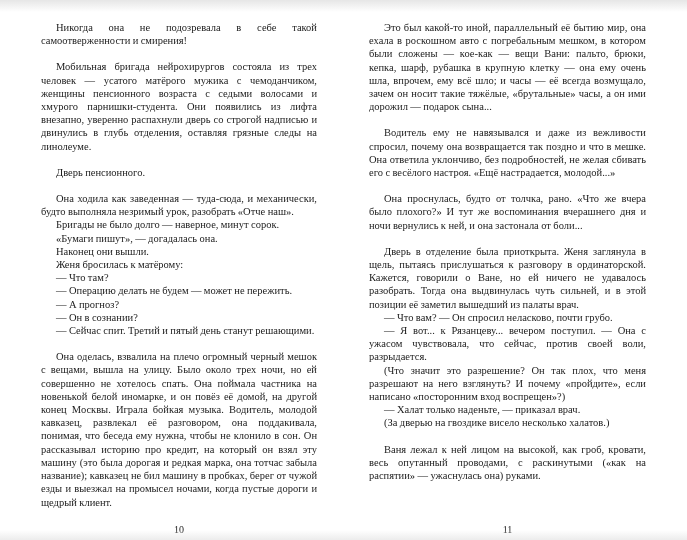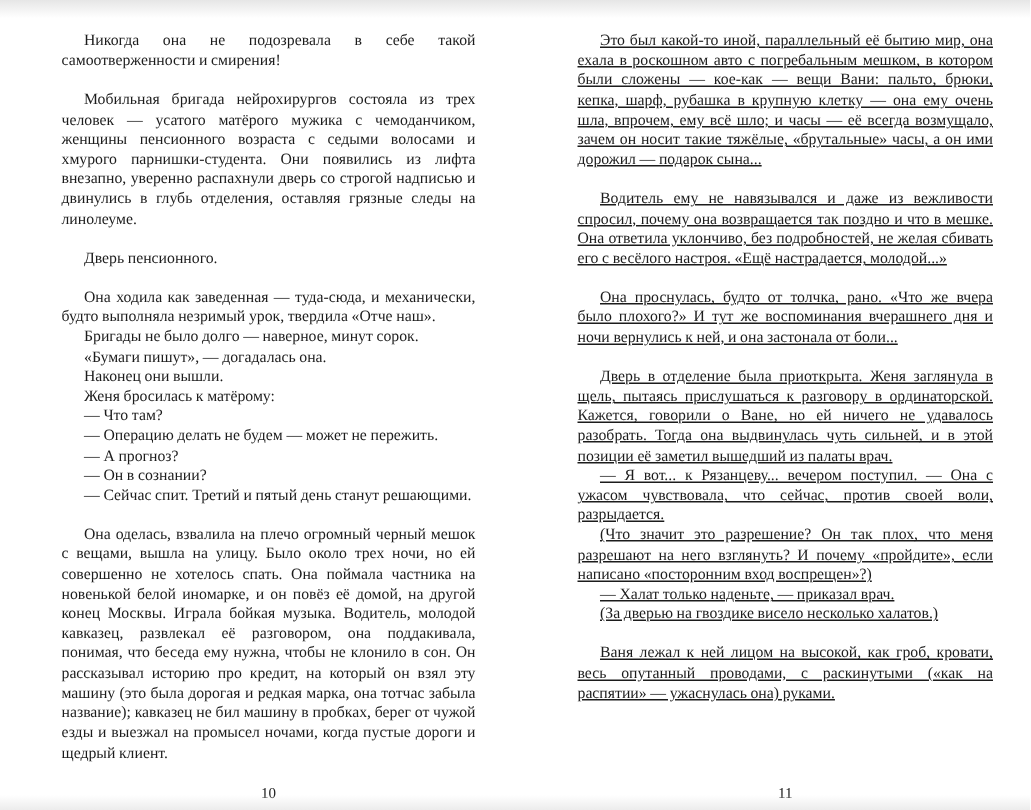--- a/index.html
+++ b/index.html
@@ -31,21 +31,21 @@
     height: 10px;
     background: linear-gradient(rgba(255,255,255,0), #ececec);
     pointer-events: none;
   }
   .page {
     position: absolute;
     top: 21px;
     height: 519px;
   }
   #page-left  { left: 41px;  width: 276px; }
-  #page-right { left: 385px; width: 277px; text-decoration: underline; }
+  #page-right { left: 369px; width: 277px; }
 
   .page-text { width: 100%; }
 
   .section { margin: 0 0 13px 0; }
   .section:last-child { margin-bottom: 0; }
 
   .para {
     margin: 0;
     font-size: 10.5px;
     line-height: 13.2px;
@@ -72,21 +72,21 @@
       <div class="section">
         <p class="para">Никогда она не подозревала в себе такой самоотверженности и смирения!</p>
       </div>
       <div class="section">
         <p class="para">Мобильная бригада нейрохирургов состояла из трех человек — усатого матёрого мужика с чемоданчиком, женщины пенсионного возраста с седыми волосами и хмурого парнишки-студента. Они появились из лифта внезапно, уверенно распахнули дверь со строгой надписью и двинулись в глубь отделения, оставляя грязные следы на линолеуме.</p>
       </div>
       <div class="section">
         <p class="para">Дверь пенсионного.</p>
       </div>
       <div class="section">
-        <p class="para">Она ходила как заведенная — туда-сюда, и механически, будто выполняла незримый урок, твердила «Отче наш».</p>
+        <p class="para">Она ходила как заведенная — туда-сюда, и механически, будто выполняла незримый урок, разобрать «Отче наш».</p>
         <p class="para">Бригады не было долго — наверное, минут сорок.</p>
         <p class="para">«Бумаги пишут», — догадалась она.</p>
         <p class="para">Наконец они вышли.</p>
         <p class="para">Женя бросилась к матёрому:</p>
         <p class="para">— Что там?</p>
         <p class="para">— Операцию делать не будем — может не пережить.</p>
         <p class="para">— А прогноз?</p>
         <p class="para">— Он в сознании?</p>
         <p class="para">— Сейчас спит. Третий и пятый день станут решающими.</p>
       </div>
@@ -103,20 +103,21 @@
         <p class="para">Это был какой-то иной, параллельный её бытию мир, она ехала в роскошном авто с погребальным мешком, в котором были сложены — кое-как — вещи Вани: пальто, брюки, кепка, шарф, рубашка в крупную клетку — она ему очень шла, впрочем, ему всё шло; и часы — её всегда возмущало, зачем он носит такие тяжёлые, «брутальные» часы, а он ими дорожил — подарок сына...</p>
       </div>
       <div class="section">
         <p class="para">Водитель ему не навязывался и даже из вежливости спросил, почему она возвращается так поздно и что в мешке. Она ответила уклончиво, без подробностей, не желая сбивать его с весёлого настроя. «Ещё настрадается, молодой...»</p>
       </div>
       <div class="section">
         <p class="para">Она проснулась, будто от толчка, рано. «Что же вчера было плохого?» И тут же воспоминания вчерашнего дня и ночи вернулись к ней, и она застонала от боли...</p>
       </div>
       <div class="section">
         <p class="para">Дверь в отделение была приоткрыта. Женя заглянула в щель, пытаясь прислушаться к разговору в ординаторской. Кажется, говорили о Ване, но ей ничего не удавалось разобрать. Тогда она выдвинулась чуть сильней, и в этой позиции её заметил вышедший из палаты врач.</p>
+        <p class="para">— Что вам? — Он спросил неласково, почти грубо.</p>
         <p class="para">— Я вот... к Рязанцеву... вечером поступил. — Она с ужасом чувствовала, что сейчас, против своей воли, разрыдается.</p>
         <p class="para">(Что значит это разрешение? Он так плох, что меня разрешают на него взглянуть? И почему «пройдите», если написано «посторонним вход воспрещен»?)</p>
         <p class="para">— Халат только наденьте, — приказал врач.</p>
         <p class="para">(За дверью на гвоздике висело несколько халатов.)</p>
       </div>
       <div class="section">
         <p class="para">Ваня лежал к ней лицом на высокой, как гроб, кровати, весь опутанный проводами, с раскинутыми («как на распятии» — ужаснулась она) руками.</p>
       </div>
     </div>
   <div class="page-number">11</div>

